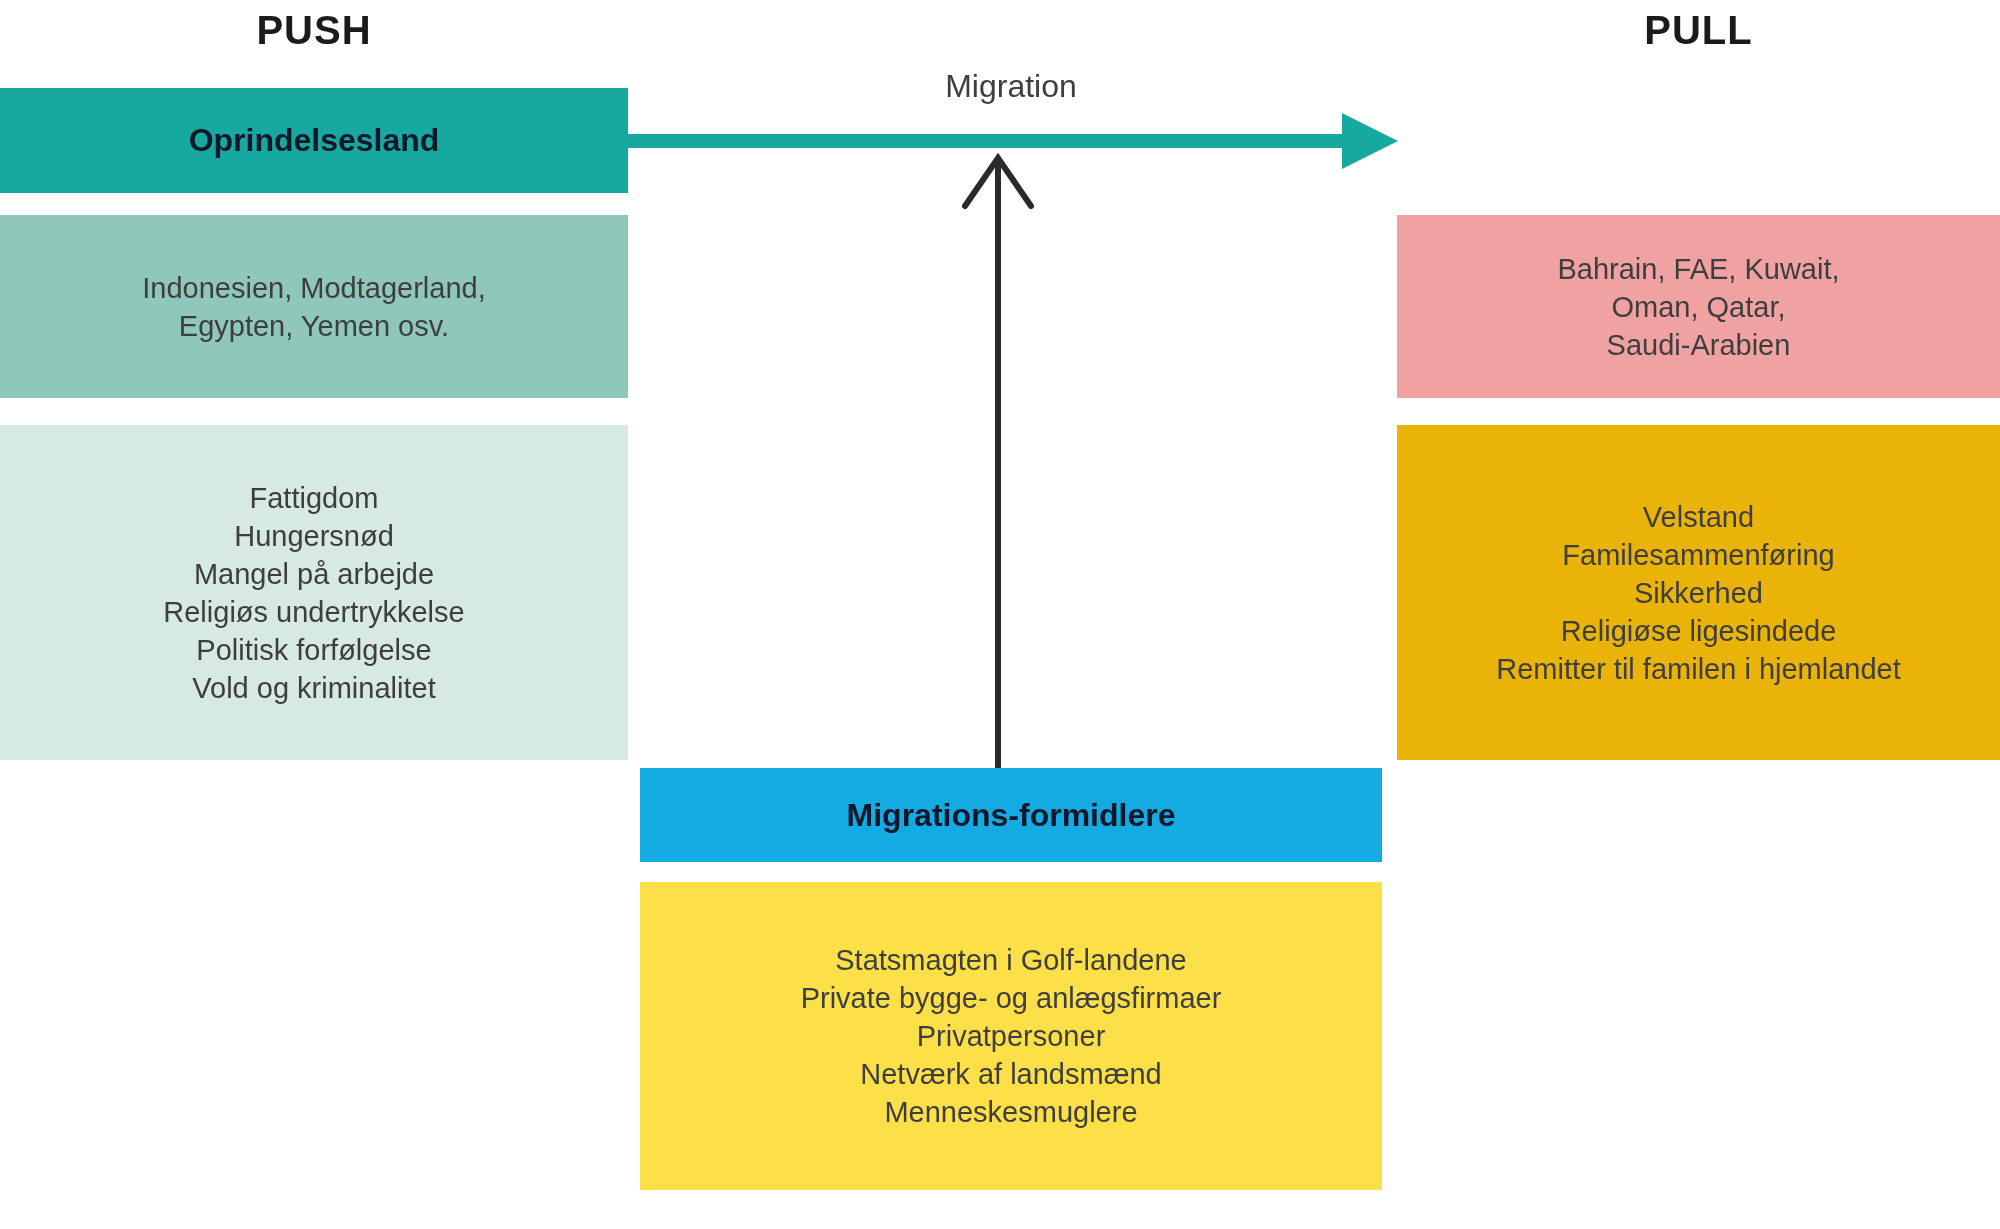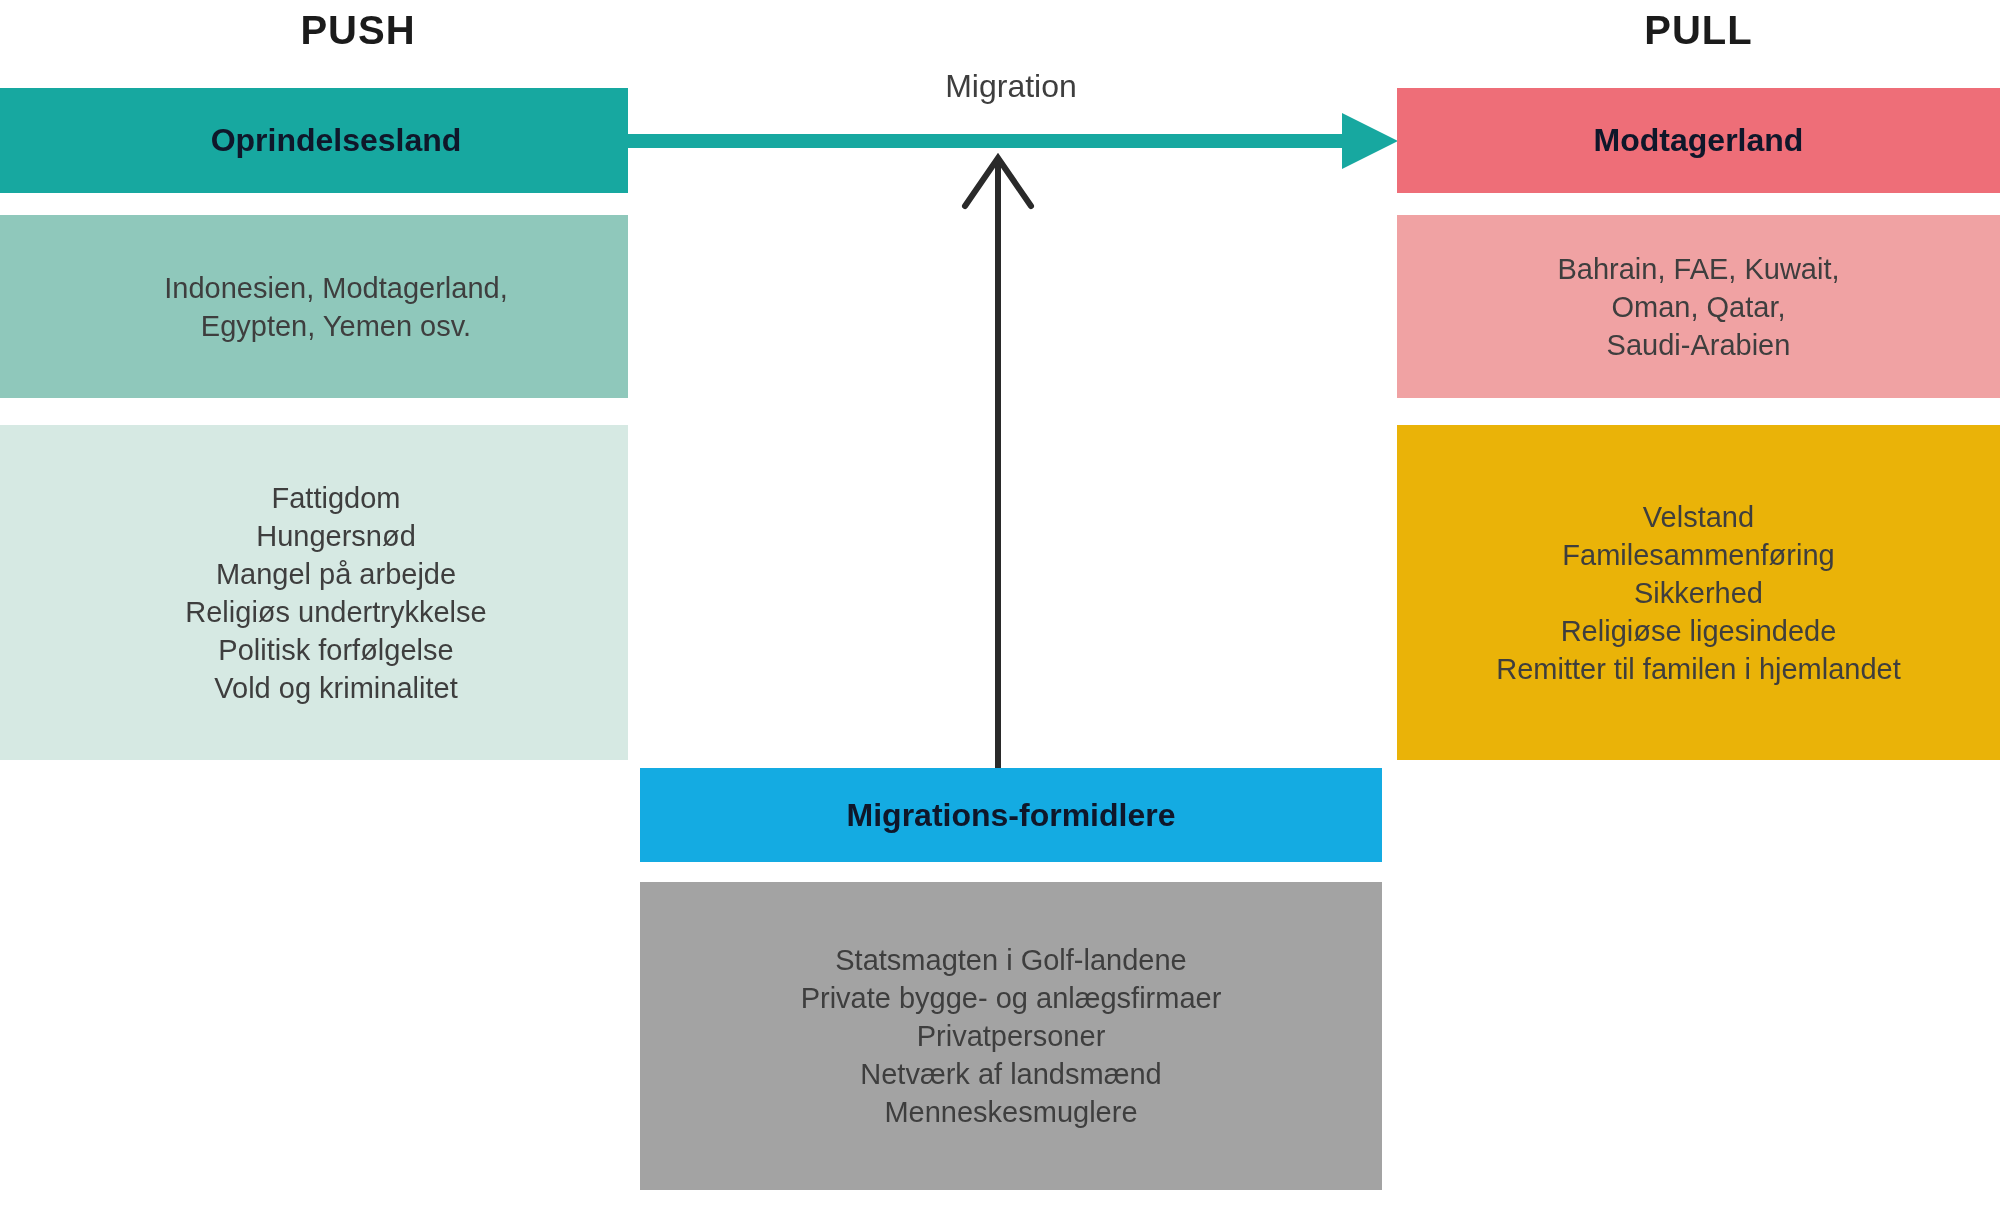--- a/index.html
+++ b/index.html
@@ -33,34 +33,34 @@
     font-size: 32px;
     font-weight: bold;
     color: #0f172a;
   }
   .box.body {
     font-size: 29px;
     color: #3e3e3e;
     line-height: 38px;
   }
   
-  .left  { left: 0; width: 628px; padding-left: 44px; }
+  .left  { left: 0; width: 628px; }
   .right { left: 1397px; width: 603px; }
   .mid   { left: 640px; width: 742px; }
   .row-header { top: 88px;  height: 105px; }
   .row-mid    { top: 215px; height: 183px; }
   .row-light  { top: 425px; height: 335px; }
   .bg-teal-dark  { background: #17A8A0; }
   .bg-teal-med   { background: #8FC8BB; }
   .bg-teal-light { background: #D6E9E3; }
   .bg-red-dark   { background: #EE6E78; }
   .bg-red-med    { background: #F0A2A3; }
   .bg-red-light  { background: #eab308; }
   .bg-blue-dark  { background: #14ABE2; }
-  .bg-blue-light { background: #a3a3a3; }
+  .bg-blue-light { background: #fde047; }
   .mid-header { top: 768px; height: 94px; }
   .mid-body   { top: 882px; height: 308px; }
   .narrow { max-width: 470px; }
   .migration-label {
     position: absolute;
     left: 640px;
     width: 742px;
     top: 68px;
     text-align: center;
     font-size: 32px;
@@ -118,23 +118,20 @@
   </div>
   <div class="box body row-light left bg-teal-light">
     <div>Fattigdom</div>
     <div>Hungersnød</div>
     <div>Mangel på arbejde</div>
     <div>Religiøs undertrykkelse</div>
     <div>Politisk forfølgelse</div>
     <div>Vold og kriminalitet</div>
   </div>
 
-  <div class="box header row-header right bg-red-dark">
-    <div>Modtagerland</div>
-  </div>
   <div class="box body row-mid right bg-red-med">
     <div>Bahrain, FAE, Kuwait,</div>
     <div>Oman, Qatar,</div>
     <div>Saudi-Arabien</div>
   </div>
   <div class="box body row-light right bg-red-light">
     <div class="narrow">Velstand</div>
     <div class="narrow">Familesammenføring</div>
     <div class="narrow">Sikkerhed</div>
     <div class="narrow">Religiøse ligesindede</div>

